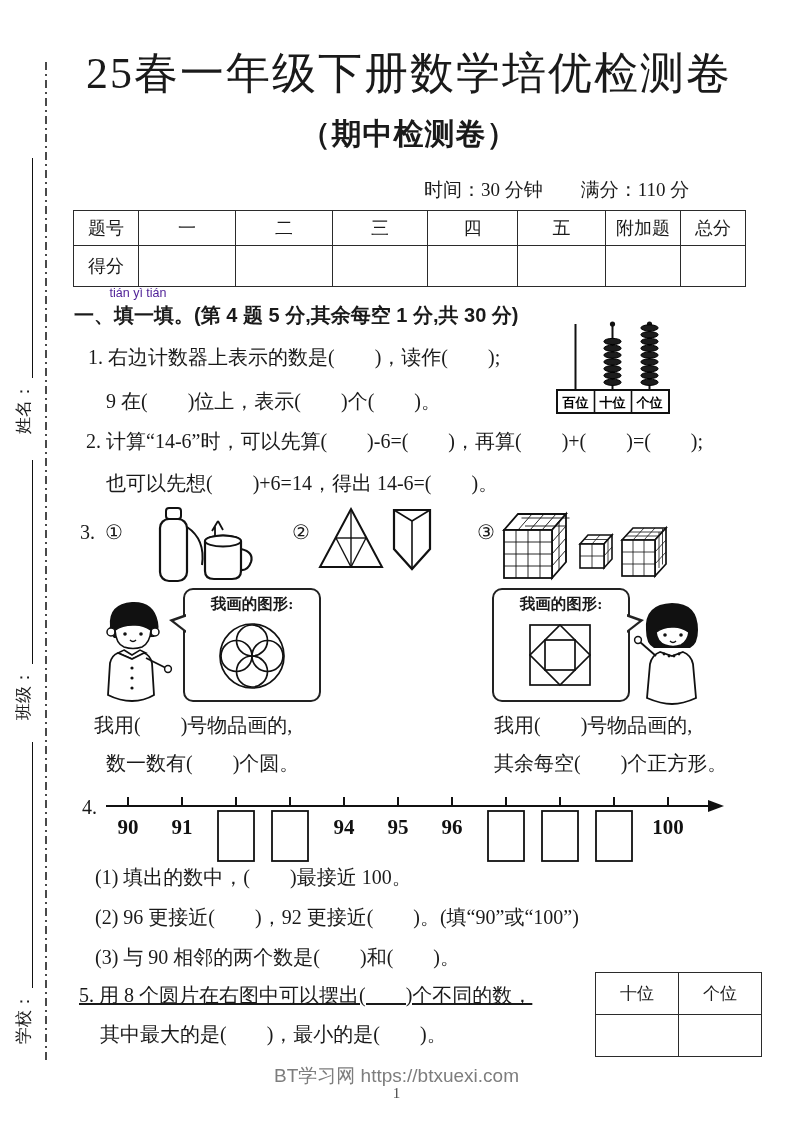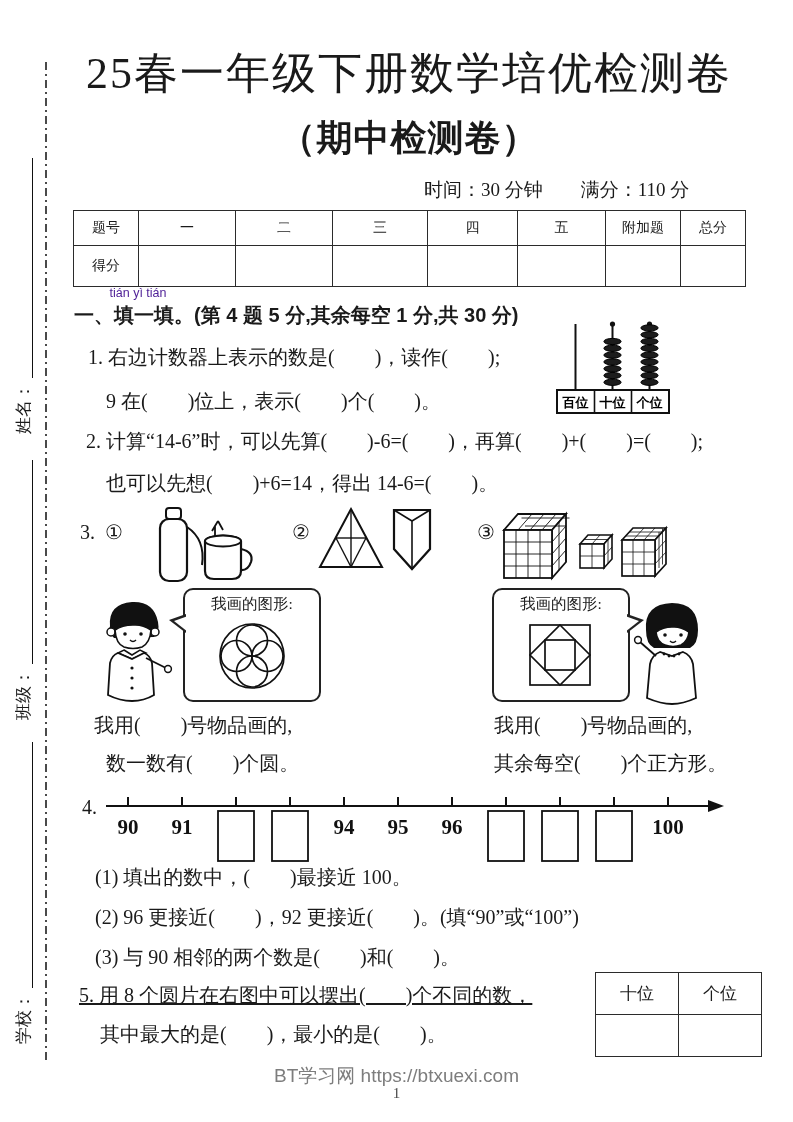--- a/index.html
+++ b/index.html
@@ -8,36 +8,36 @@
   .abs{position:absolute;white-space:nowrap;}
   
   .fold-line{position:absolute;left:45px;top:62px;width:2px;height:1002px;
     background-image:repeating-linear-gradient(to bottom,#4a4a4a 0 8px,transparent 8px 12px,#4a4a4a 12px 14px,transparent 14px 18px);}
   
   .side-field{position:absolute;left:7px;height:32px;transform:rotate(-90deg);transform-origin:0 0;
     display:flex;align-items:center;font-size:17px;}
   .side-field .uline{flex:1;margin-left:5px;height:60%;border-bottom:1.7px solid #111;}
   
   .title{left:40px;right:15px;top:44px;text-align:center;font-size:44px;font-weight:normal;letter-spacing:2px;}
-  .subtitle{left:40px;right:15px;top:114px;text-align:center;font-size:36px;font-weight:bold;letter-spacing:1px;}
+  .subtitle{left:40px;right:15px;top:114px;text-align:center;font-size:30px;font-weight:bold;letter-spacing:1px;}
   .timeline{left:424px;top:177px;font-size:19px;}
   
   .score-table{position:absolute;left:73px;top:210px;border-collapse:collapse;table-layout:fixed;}
-  .score-table td{border:1.7px solid #2b2b2b;text-align:center;font-size:14px;padding:0;}
+  .score-table td{border:1.7px solid #2b2b2b;text-align:center;font-size:18px;padding:0;}
   .score-table tr.r1 td{height:34px;}
   .score-table tr.r2 td{height:40px;}
   
   .pinyin{left:101px;top:286px;width:74px;text-align:center;font-size:12.5px;
     font-family:"Liberation Sans","DejaVu Sans",sans-serif;color:#4c1d95;}
   .sec-head{left:74px;top:302px;font-family:"Liberation Sans","DejaVu Sans",sans-serif;
     font-weight:bold;font-size:20px;}
   .qline{font-size:20px;}
   
   .bubble{position:absolute;width:134px;height:110px;border:2.2px solid #222;border-radius:10px;background:#fff;}
-  .bubble .bt{margin-top:4px;text-align:center;font-size:15.5px;font-weight:normal;}
+  .bubble .bt{margin-top:4px;text-align:center;font-size:15.5px;font-weight:bold;}
   .bubble .fig{display:block;margin:2px auto 0;}
   .tail-l,.tail-l2,.tail-r,.tail-r2{position:absolute;width:0;height:0;}
   .tail-l{left:-16px;top:24px;border-top:6px solid transparent;border-bottom:13px solid transparent;border-right:17px solid #222;}
   .tail-l2{left:-11px;top:26px;border-top:5px solid transparent;border-bottom:11px solid transparent;border-right:14px solid #fff;}
   .tail-r{right:-16px;top:24px;border-top:6px solid transparent;border-bottom:13px solid transparent;border-left:17px solid #222;}
   .tail-r2{right:-11px;top:26px;border-top:5px solid transparent;border-bottom:11px solid transparent;border-left:14px solid #fff;}
   
   .pv-table{position:absolute;left:595px;top:972px;border-collapse:collapse;table-layout:fixed;}
   .pv-table td{border:1.6px solid #2b2b2b;width:80px;height:39px;text-align:center;font-size:17px;}
   

